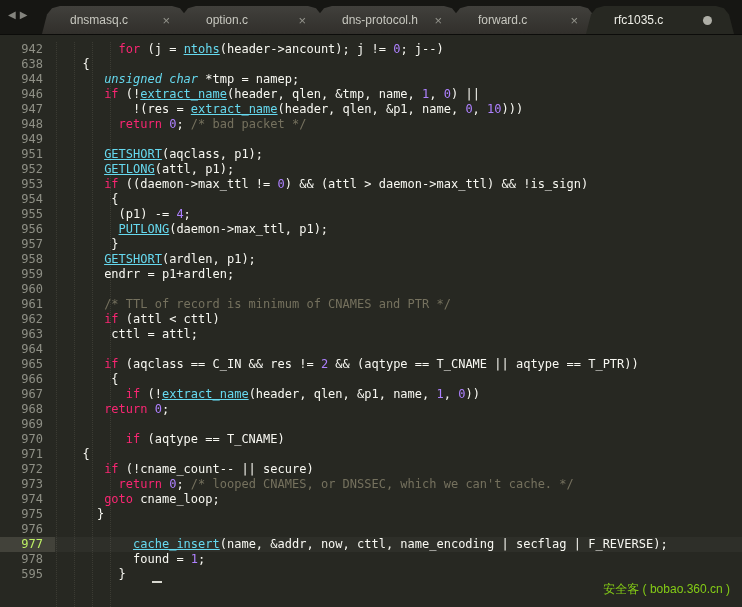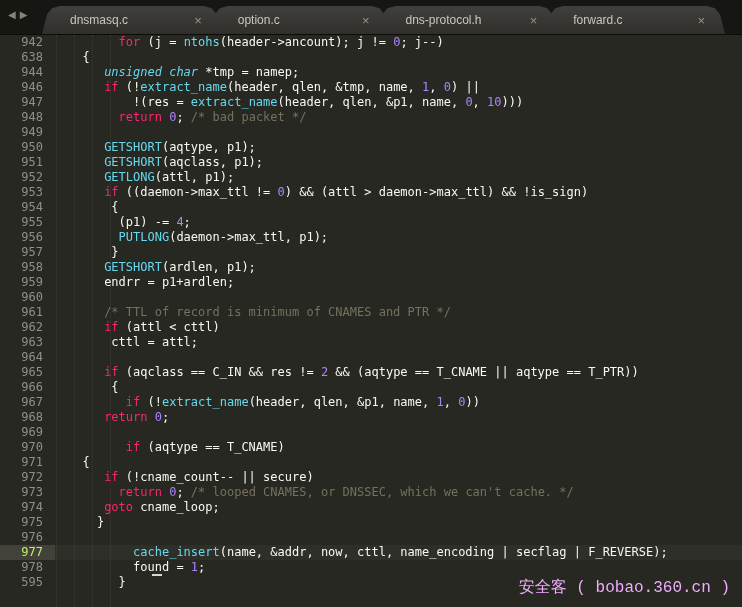--- a/index.html
+++ b/index.html
@@ -6,56 +6,56 @@
   #app{position:relative;width:742px;height:607px;overflow:hidden;
        background:var(--c-background,#272822);
        font-family:"DejaVu Sans Mono","Liberation Mono",monospace;}
 
   
   #tabbar{position:absolute;top:0;left:0;width:742px;height:35px;
           background:var(--c-tab_bar,#161613);border-bottom:1px solid #0c0c0a;box-sizing:border-box;}
   #nav-arrows{position:absolute;left:8px;top:9px;width:36px;height:18px;
               color:#84847e;font-size:10px;letter-spacing:4px;
               font-family:"DejaVu Sans",sans-serif;user-select:none;}
-  #tabs{position:absolute;left:42px;bottom:0;right:17px;height:28px;display:flex;}
+  #tabs{position:absolute;left:42px;bottom:0;right:8px;height:28px;display:flex;}
   .tab{position:relative;flex:1 1 0;height:28px;min-width:0;
        margin-left:-12px;display:flex;align-items:center;
        font-family:"Liberation Sans","DejaVu Sans",sans-serif;font-size:12px;
        clip-path:polygon(0 100%,5px 30%,10px 8%,18px 0,calc(100% - 18px) 0,calc(100% - 10px) 8%,calc(100% - 5px) 30%,100% 100%);
        background:linear-gradient(var(--c-tab_inactive_top,#41403c),var(--c-tab_inactive_bottom,#312f2b));
        color:#c7c7bf;}
   .tab:first-child{margin-left:0;}
   .tab.active{background:var(--c-background,#272822);color:#efefe8;z-index:9;}
   .tab .lbl{flex:1 1 auto;padding-left:28px;overflow:hidden;white-space:nowrap;}
   .tab .close{flex:0 0 auto;margin-right:20px;color:#94948c;font-size:13px;line-height:13px;}
   .tab .dot{flex:0 0 auto;width:9px;height:9px;border-radius:50%;
             background:#aeaea6;margin-right:22px;}
 
   
-  #editor{position:absolute;top:35px;left:0;width:742px;bottom:0;
+  #editor{position:absolute;top:42px;left:0;width:742px;bottom:0;
           background:var(--c-background,#272822);}
   .guide{position:absolute;top:0;bottom:0;width:0;border-left:1px dotted #3b3b33;}
   #rows{position:relative;}
   .row{display:flex;height:15px;line-height:15px;font-size:12px;white-space:pre;}
   .row.cur{background:rgba(255,255,255,0.035);}
   .ln{flex:0 0 55px;width:55px;box-sizing:border-box;text-align:right;
       padding-right:12px;color:var(--c-line_number,#8f9086);}
   .row.cur .ln{background:var(--c-current_line_gutter,#42423a);color:#bef264;}
   .code{flex:1 1 auto;padding-left:13px;color:var(--c-text,#f8f8f2);}
   .tok-k{color:var(--c-keyword,#f92672);}
-  .tok-f{color:var(--c-function,#66d9ef);}
+  .tok-f{color:var(--c-function,#66d9ef);text-decoration:underline;}
   .tok-y{color:var(--c-type,#66d9ef);font-style:italic;}
   .tok-n{color:var(--c-number,#ae81ff);}
   .tok-c{color:var(--c-comment,#75715e);}
   #text-cursor{position:absolute;left:152px;top:539px;width:10px;height:2px;background:#d8d8d0;}
 
   
   #watermark{position:absolute;right:12px;bottom:9px;
-             font-family:Liberation Mono, monospace;
-             font-size:16px;color:#f0abfc;}
+             font-family:Liberation Sans, sans-serif;
+             font-size:12px;color:#84cc16;}
 </style>
 </head>
 <body>
 
 <div id="app">
 
   <div id="tabbar">
     <div id="nav-arrows">
       <span>◀</span><span>▶</span>
     </div>
@@ -69,37 +69,40 @@
           <span class="close">×</span>
         </div>
         <div class="tab" style="z-index: 3;">
           <span class="lbl">dns-protocol.h</span>
           <span class="close">×</span>
         </div>
         <div class="tab" style="z-index: 4;">
           <span class="lbl">forward.c</span>
           <span class="close">×</span>
         </div>
+        <div class="tab active" style="z-index: 9;">
+          <span class="lbl">rfc1035.c</span>
+          <span class="dot"></span>
+        </div>
       </div>
   </div>
 
   <div id="editor">
     <div class="guide" style="left:56px"></div>
     <div class="guide" style="left:74px"></div>
     <div class="guide" style="left:92px"></div>
     <div class="guide" style="left:110px"></div>
     <div id="rows">
         <div class="row"><div class="ln">942</div><div class="code">       <span class="tok-k">for</span><span> (j = </span><span class="tok-f">ntohs</span><span>(header-&gt;ancount); j != </span><span class="tok-n">0</span><span>; j--)</span></div></div>
         <div class="row"><div class="ln">638</div><div class="code">  <span>{</span></div></div>
         <div class="row"><div class="ln">944</div><div class="code">     <span class="tok-y">unsigned</span><span> </span><span class="tok-y">char</span><span> *tmp = namep;</span></div></div>
         <div class="row"><div class="ln">946</div><div class="code">     <span class="tok-k">if</span><span> (!</span><span class="tok-f">extract_name</span><span>(header, qlen, &amp;tmp, name, </span><span class="tok-n">1</span><span>, </span><span class="tok-n">0</span><span>) ||</span></div></div>
         <div class="row"><div class="ln">947</div><div class="code">         <span>!(res = </span><span class="tok-f">extract_name</span><span>(header, qlen, &amp;p1, name, </span><span class="tok-n">0</span><span>, </span><span class="tok-n">10</span><span>)))</span></div></div>
         <div class="row"><div class="ln">948</div><div class="code">       <span class="tok-k">return</span><span> </span><span class="tok-n">0</span><span>; </span><span class="tok-c">/* bad packet */</span></div></div>
         <div class="row"><div class="ln">949</div><div class="code"></div></div>
-        <div class="row"><div class="ln">950</div><div class="code">     <span class="tok-f">GETSHORT</span><span>(aqtype, p1);</span></div></div>
         <div class="row"><div class="ln">951</div><div class="code">     <span class="tok-f">GETSHORT</span><span>(aqclass, p1);</span></div></div>
         <div class="row"><div class="ln">952</div><div class="code">     <span class="tok-f">GETLONG</span><span>(attl, p1);</span></div></div>
         <div class="row"><div class="ln">953</div><div class="code">     <span class="tok-k">if</span><span> ((daemon-&gt;max_ttl != </span><span class="tok-n">0</span><span>) &amp;&amp; (attl &gt; daemon-&gt;max_ttl) &amp;&amp; !is_sign)</span></div></div>
         <div class="row"><div class="ln">954</div><div class="code">      <span>{</span></div></div>
         <div class="row"><div class="ln">955</div><div class="code">       <span>(p1) -= </span><span class="tok-n">4</span><span>;</span></div></div>
         <div class="row"><div class="ln">956</div><div class="code">       <span class="tok-f">PUTLONG</span><span>(daemon-&gt;max_ttl, p1);</span></div></div>
         <div class="row"><div class="ln">957</div><div class="code">      <span>}</span></div></div>
         <div class="row"><div class="ln">958</div><div class="code">     <span class="tok-f">GETSHORT</span><span>(ardlen, p1);</span></div></div>
         <div class="row"><div class="ln">959</div><div class="code">     <span>endrr = p1+ardlen;</span></div></div>
         <div class="row"><div class="ln">960</div><div class="code"></div></div>

